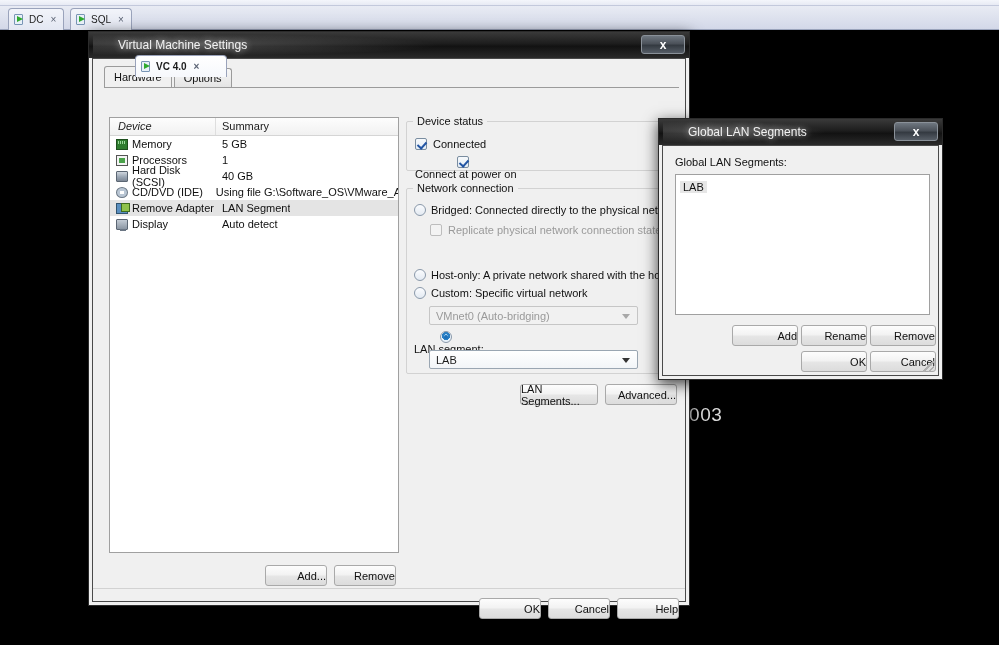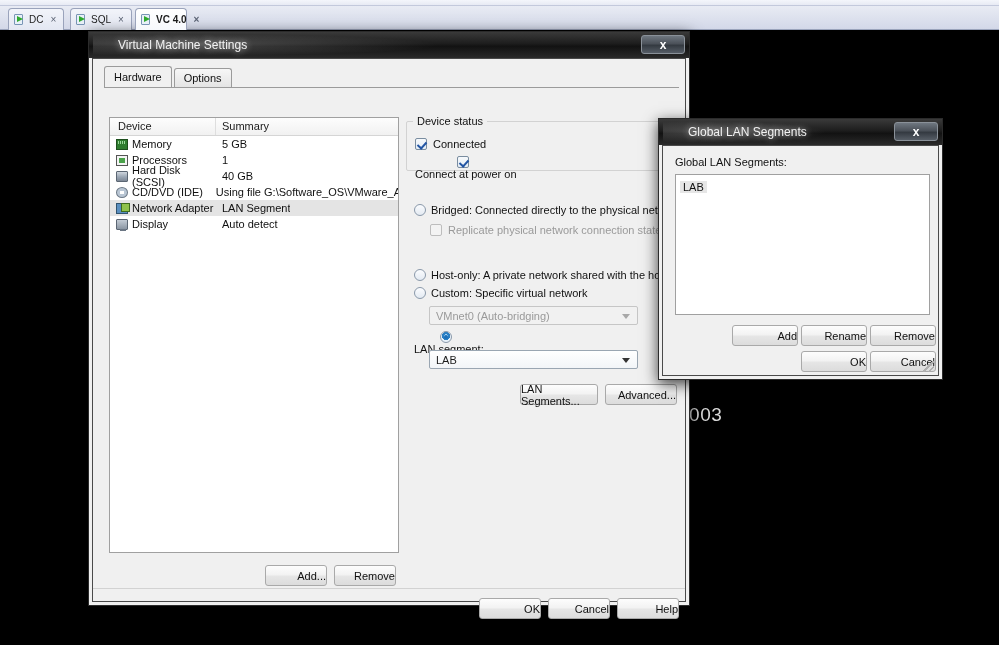--- a/index.html
+++ b/index.html
@@ -134,21 +134,21 @@
     position: absolute;
     background: #fff;
     border: 1px solid #a0a0a0;
   }
   .lhdr {
     display: flex; height: 18px;
     background: linear-gradient(to bottom, #fdfdfd, #f1f1f1);
     border-bottom: 1px solid #d5d5d5;
     font-size: 11px; color: #1a1a1a;
   }
-  .lhdr .c1 { width: 106px; padding: 2px 0 0 8px; border-right: 1px solid #dedede; }
+  .lhdr .c1 { width: 106px; padding: 2px 0 0 8px; border-right: 1px solid #dedede; font-style: italic; }
   .lhdr .c2 { padding: 2px 0 0 6px; }
   .lrow {
     display: flex; height: 16px; align-items: center;
     font-size: 11px; color: #101010;
   }
   .lrow.sel { background: #e4e4e4; }
   .lrow .c1 { width: 106px; padding-left: 6px; display: flex; align-items: center; }
   .lrow .c2 { padding-left: 6px; white-space: nowrap; overflow: hidden; }
   .devicon { width: 12px; height: 11px; margin-right: 4px; flex: none; position: relative; }
 
@@ -292,21 +292,21 @@
 
   <div class="vtab" style="left:70px;width:62px;">
     <span class="tabicon">
       <span class="sheet"></span>
         <span class="play"></span>
     </span>
     <span class="tablabel">SQL</span>
     <span class="tabclose">×</span>
   </div>
 
-  <div class="vtab active" style="left:135px;width:52px;">
+  <div class="vtab active" style="left:135px;width:92px;margin-top:47px;">
     <span class="tabicon">
       <span class="sheet"></span>
         <span class="play"></span>
     </span>
     <span class="tablabel">VC 4.0</span>
     <span class="tabclose">×</span>
   </div>
 </div>
 
 <div id="console">
@@ -363,21 +363,21 @@
       <div class="lrow">
         <div class="c1">
             <span class="devicon ic-cd"></span>
             <span>CD/DVD (IDE)</span>
           </div>
         <div class="c2">Using file G:\Software_OS\VMware_A...</div>
       </div>
       <div class="lrow sel">
         <div class="c1">
             <span class="devicon ic-net"></span>
-            <span>Network Adapter</span>
+            <span>Remove Adapter</span>
           </div>
         <div class="c2">LAN Segment</div>
       </div>
       <div class="lrow">
         <div class="c1">
             <span class="devicon ic-disp"></span>
             <span>Display</span>
           </div>
         <div class="c2">Auto detect</div>
       </div>
@@ -396,20 +396,24 @@
     </div>
     <div class="ckrow" style="left:322px;top:79px;">
       <span class="ckbox checked"></span>
       <span>Connected</span>
     </div>
     <div class="ckrow" style="left:322px;top:97px;flex-direction:column;">
       <span class="ckbox checked"></span>
       <span>Connect at power on</span>
     </div>
 
+    <div class="group" style="left:313px;top:123px;width:270px;height:192px;">
+      <span class="gline"></span>
+      <span class="glabel">Network connection</span>
+    </div>
 
     <div class="rdrow" style="left:321px;top:145px;">
       <span class="rdo"></span>
       <span>Bridged: Connected directly to the physical network</span>
     </div>
     <div class="ckrow" style="left:337px;top:165px;">
       <span class="ckbox dis"></span>
       <span class="dimtext">Replicate physical network connection state</span>
     </div>
     <div class="rdrow" style="left:321px;top:210px;">

